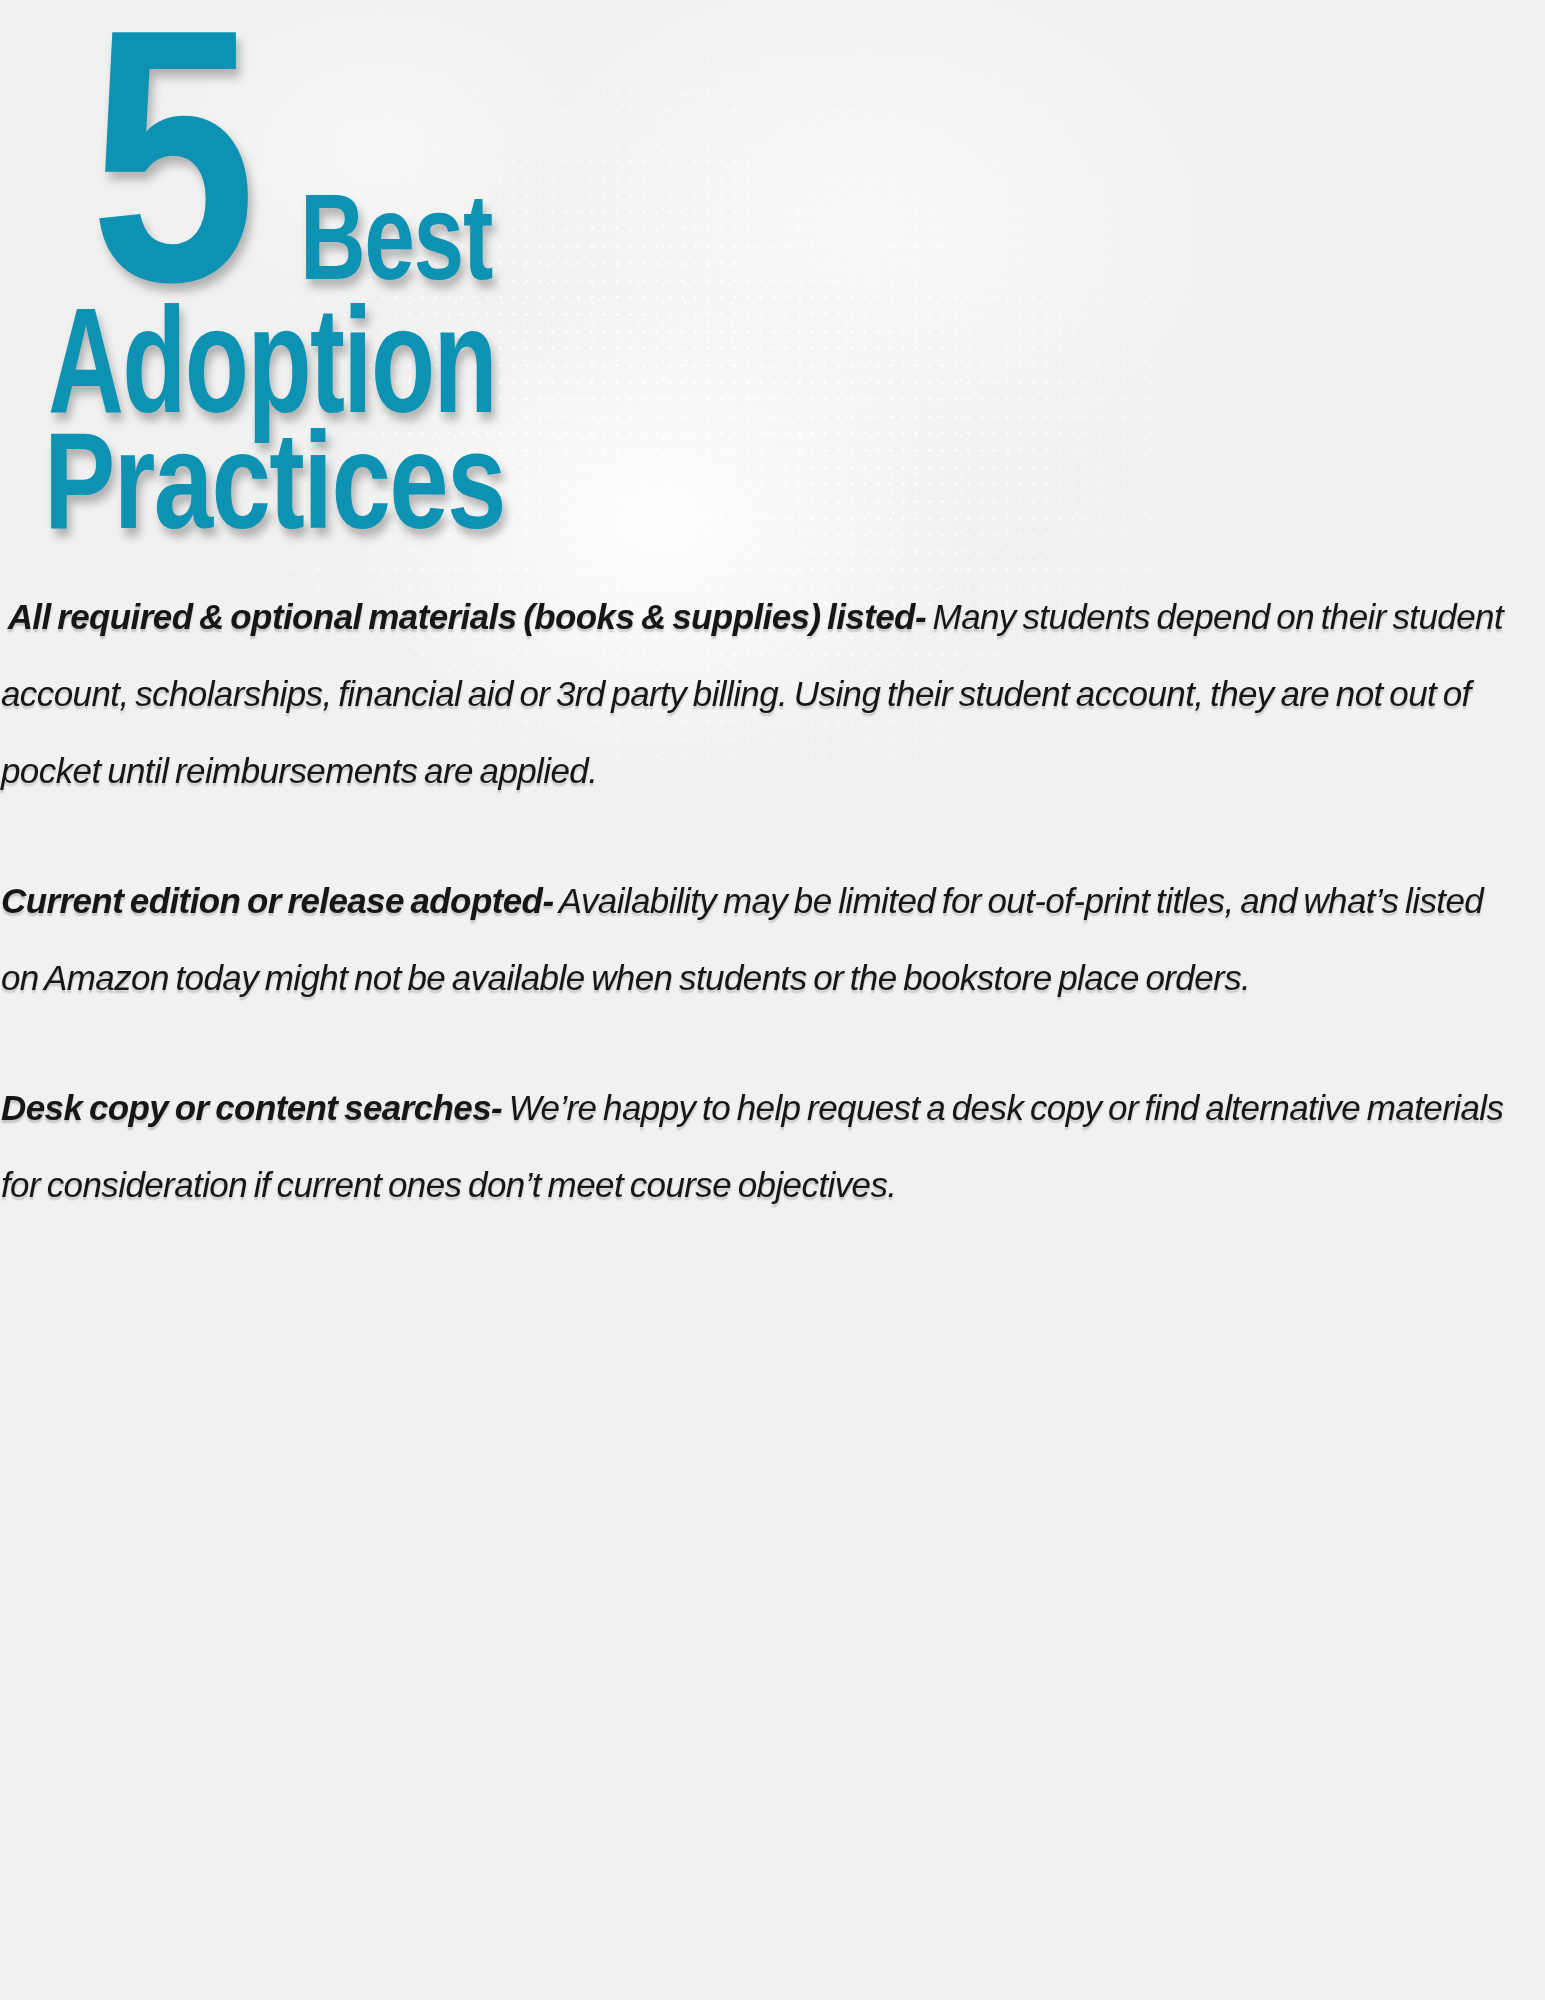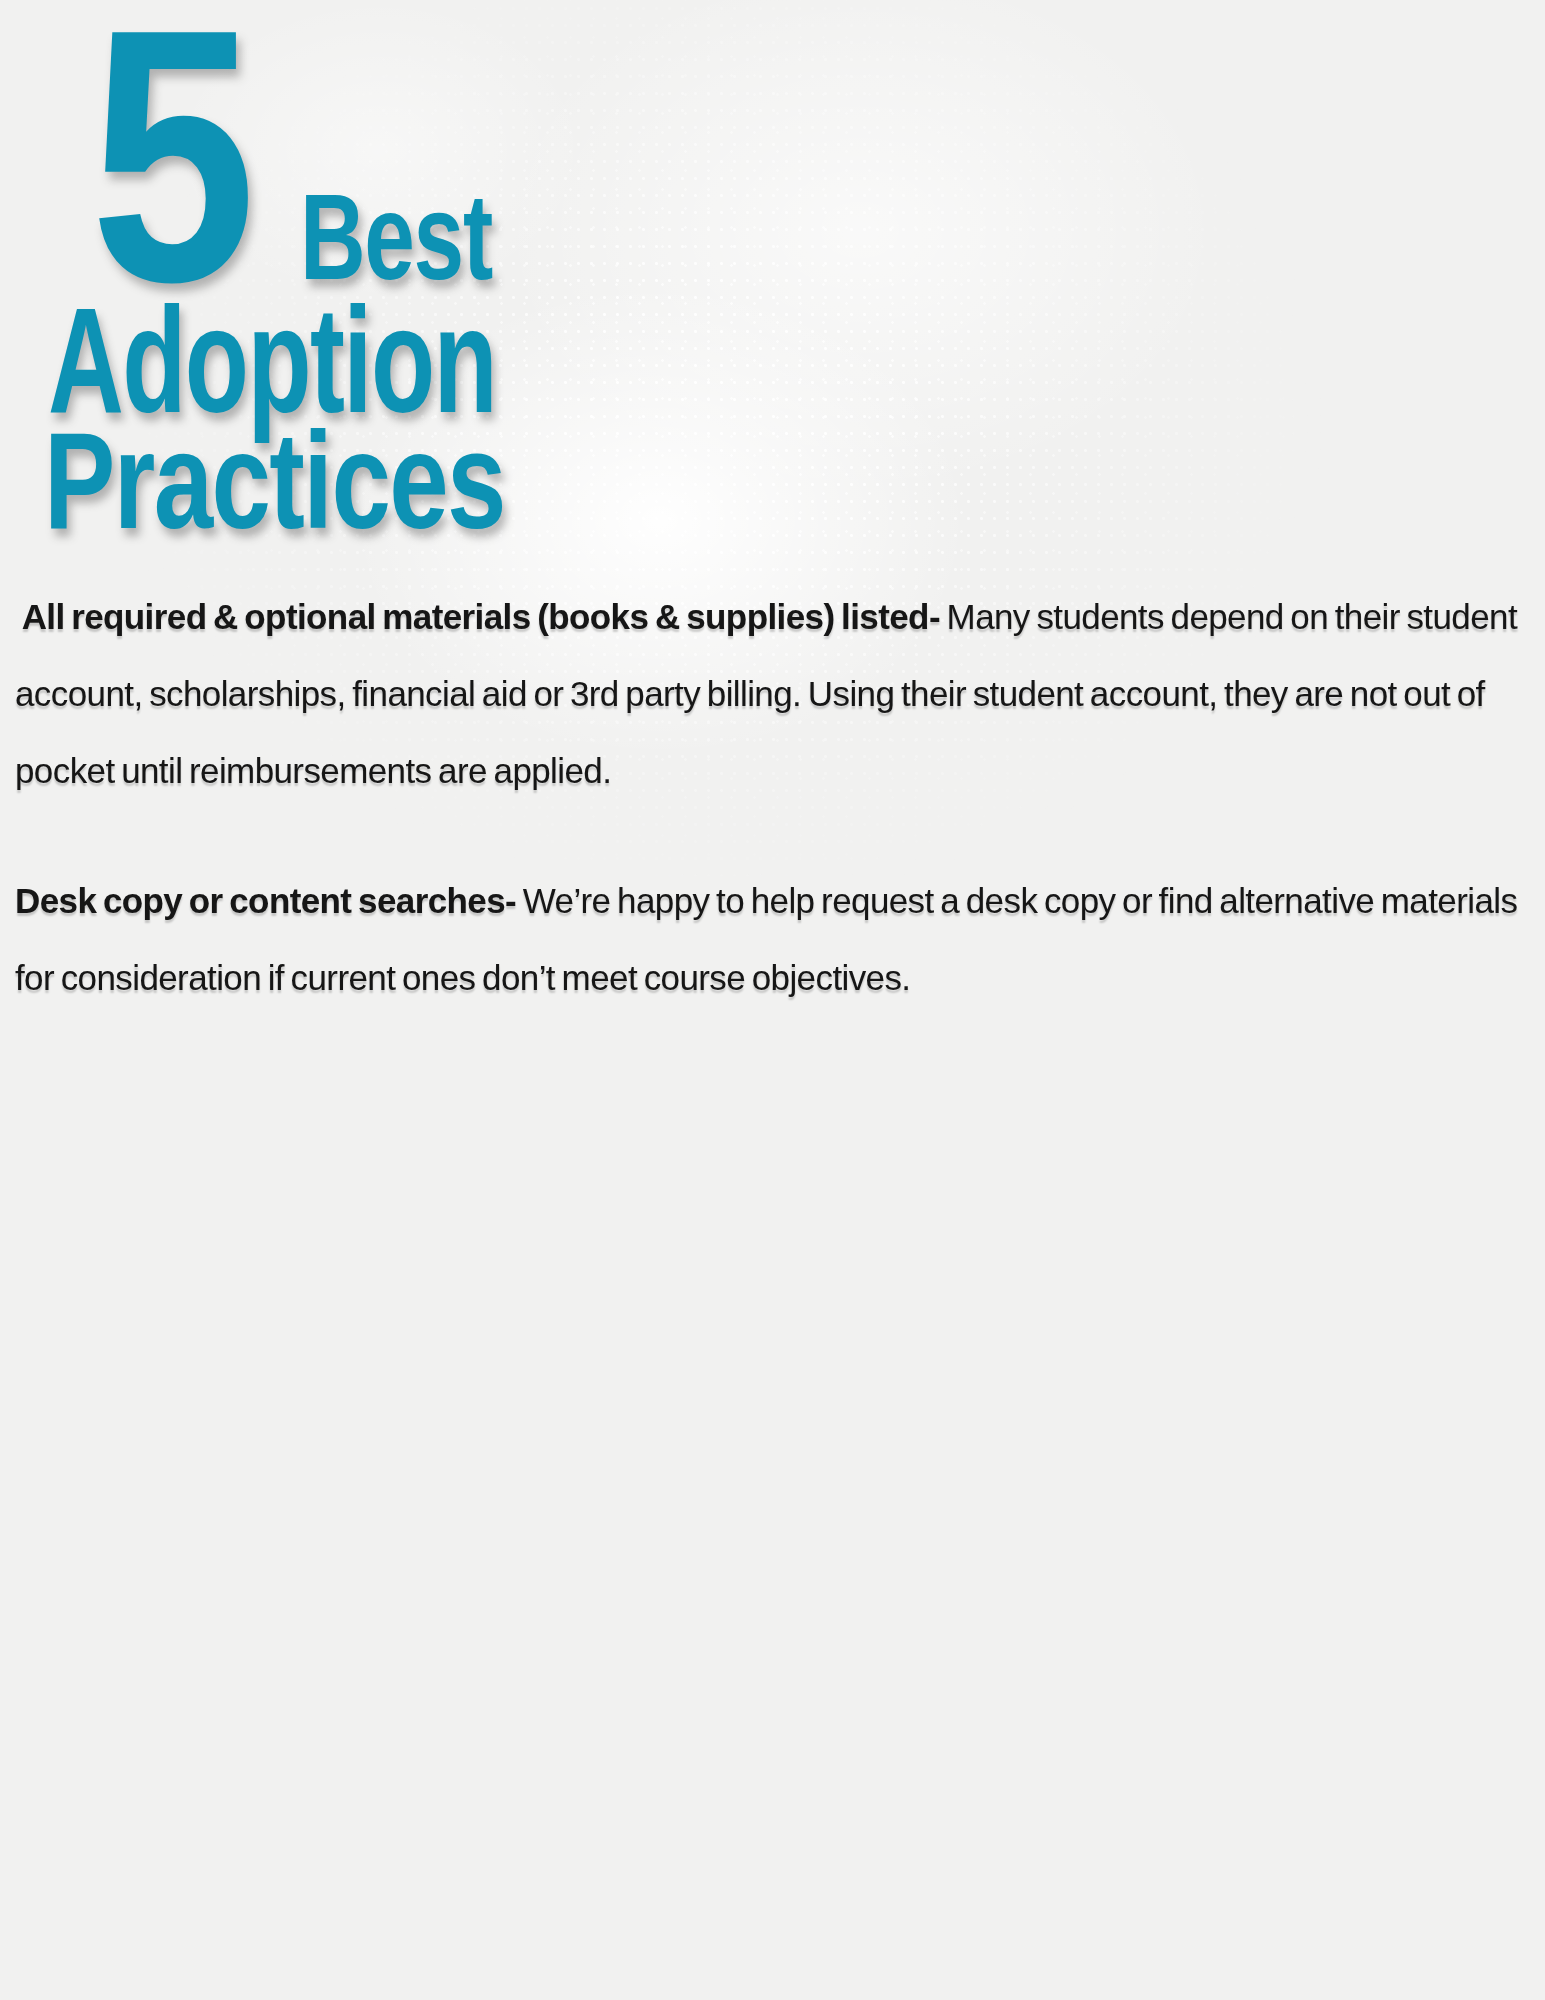--- a/index.html
+++ b/index.html
@@ -43,22 +43,23 @@
     white-space: nowrap;
   }
   .h-num       { font-size: 360px; left: 90px;  top: -25px; transform: scaleX(0.83); }
   .h-best      { font-size: 123px; left: 300px; top: 175px; transform: scaleX(0.74); }
   .h-adoption  { font-size: 150px; left: 48px;  top: 285px; transform: scaleX(0.70); }
   .h-practices { font-size: 137px; left: 44px;  top: 412px; transform: scaleX(0.78); }
 
   .content {
     position: absolute;
     top: 578px;
-    left: 15px;
+    left: 1px;
     width: 1515px;
+    font-style: italic;
   }
   .para {
     margin: 0 0 53px 0;
     font-size: 35px;
     line-height: 77px;
     letter-spacing: -0.6px;
     word-spacing: -2.5px;
     color: #161616;
     white-space: pre-wrap;
     text-shadow: 0 3px 2px rgba(0,0,0,0.18);
@@ -73,14 +74,15 @@
 
 <header>
   <div class="heading-word h-num" style="color:#0d92b4">5</div>
   <div class="heading-word h-best" style="color:#0d92b4">Best</div>
   <div class="heading-word h-adoption" style="color:#0d92b4">Adoption</div>
   <div class="heading-word h-practices" style="color:#0d92b4">Practices</div>
 </header>
 
 <main class="content">
   <p class="para"><strong> All required &amp; optional materials (books &amp; supplies) listed-</strong><span> Many students depend on their student account, scholarships, financial aid or 3rd party billing. Using their student account, they are not out of pocket until reimbursements are applied.</span></p>
+  <p class="para"><strong>Current edition or release adopted-</strong><span> Availability may be limited for out-of-print titles, and what’s listed on Amazon today might not be available when students or the bookstore place orders.</span></p>
   <p class="para"><strong>Desk copy or content searches-</strong><span> We’re happy to help request a desk copy or find alternative materials for consideration if current ones don’t meet course objectives.</span></p>
 </main>
 
 </body></html>

